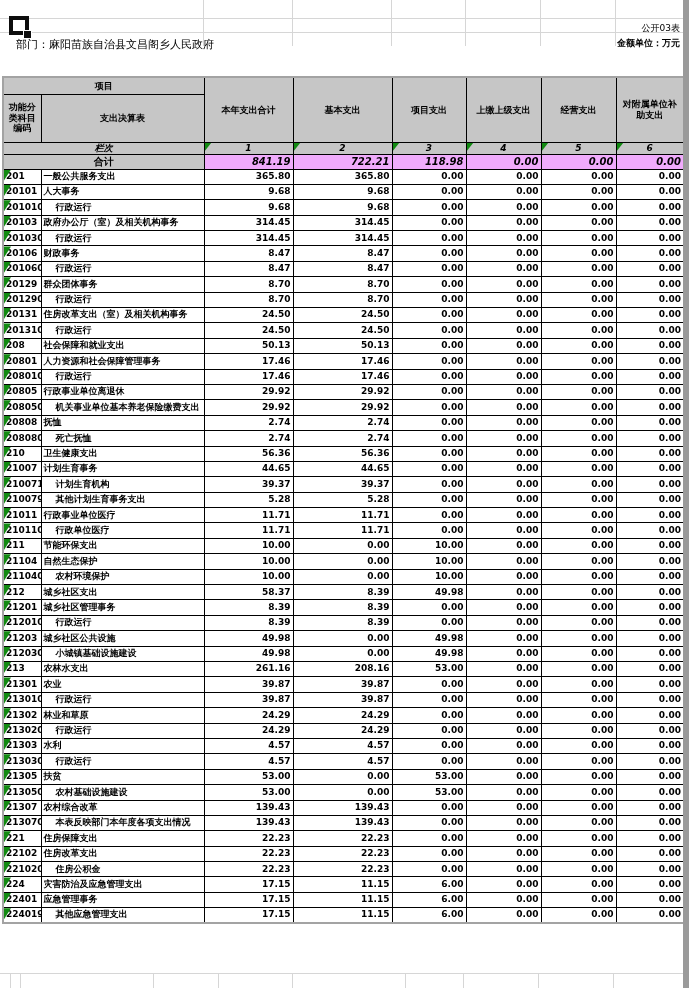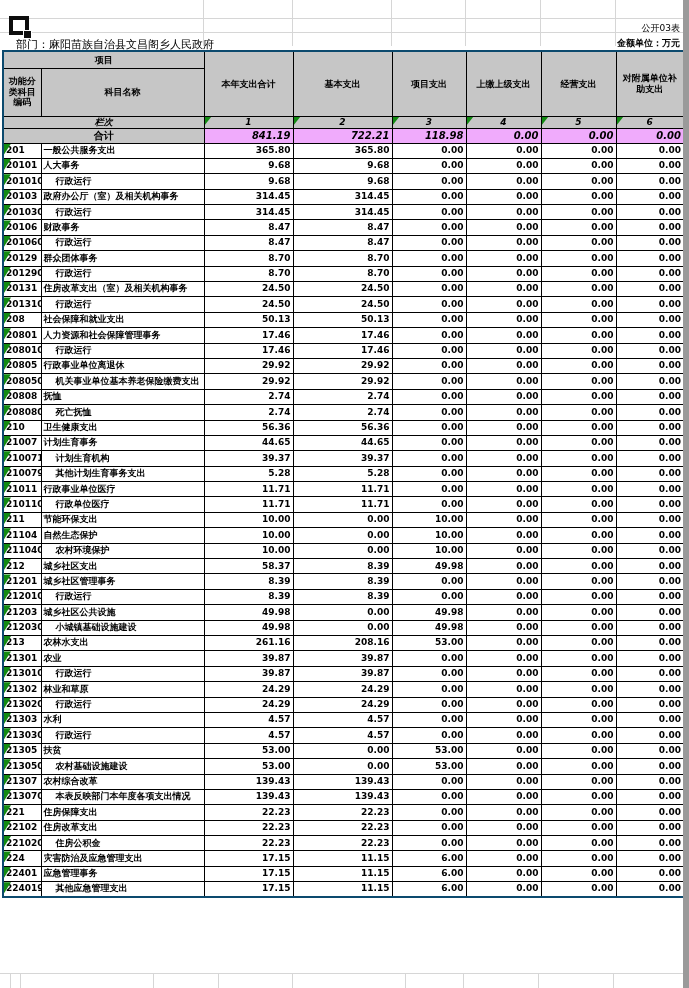--- a/index.html
+++ b/index.html
@@ -19,21 +19,21 @@
   
   .obj-icon { position: absolute; left: 9px; top: 16px; width: 20px; height: 19px; border: 4px solid #0d0d0d; background: #fff; }
   .obj-icon .sub { position: absolute; right: -7px; bottom: -8px; width: 9px; height: 9px; background: #0d0d0d; border: 1px solid #fff; }
 
   .title { position: absolute; top: 2px; left: 0; width: 683px; text-align: center; font-size: 13px; font-weight: bold; letter-spacing: 2px; }
   .sheet-label { position: absolute; top: 22px; right: 9px; font-size: 9px; font-weight: normal; }
   .dept-line { position: absolute; top: 37px; left: 2px; font-size: 11px; font-weight: normal; white-space: nowrap; margin-left: 14px; }
   .unit-label { position: absolute; top: 37px; right: 9px; font-size: 9px; font-weight: bold; }
 
   .sheet-flow { position: absolute; left: 2px; top: 50px; width: 681px; }
-  table.main { border-collapse: collapse; table-layout: fixed; width: 681px; border: 2px solid #0c4a6e; }
+  table.main { border-collapse: collapse; table-layout: fixed; width: 681px; border: 2px solid #a3a3a3; margin-top: 26px; }
   table.main th, table.main td {
     border: 1px solid #000; font-weight: bold; color: #000;
     overflow: hidden; vertical-align: middle; padding: 0 2px;
   }
   thead th { background: #c6c6c6; font-size: 9px; text-align: center; line-height: 1.15; }
   .r-proj th { height: 17px; }
   .r-sub th { height: 48px; text-align: center; }
   .r-lanci th { height: 12px; position: relative; border-top-width: 2px; font-size: 9px; font-style: italic; }
   .r-total th { height: 15px; font-size: 10px; border-bottom-width: 2px; }
   .r-total td { height: 15px; background: #f0abfc; font-size: 10px; text-align: right; border-bottom-width: 2px; padding-right: 3px; font-style: italic; }
@@ -87,21 +87,21 @@
           <th colspan="2">项目</th>
         <th class="amt-h" rowspan="2">本年支出合计</th>
             <th class="amt-h" rowspan="2">基本支出</th>
             <th class="amt-h" rowspan="2">项目支出</th>
             <th class="amt-h" rowspan="2">上缴上级支出</th>
             <th class="amt-h" rowspan="2">经营支出</th>
             <th class="amt-h" rowspan="2">对附属单位补助支出</th>
           </tr>
         <tr class="r-sub">
           <th>功能分类科目编码</th>
-          <th>科目名称</th>
+          <th>支出决算表</th>
         </tr>
         <tr class="r-lanci">
           <th colspan="2">栏次</th>
         <th style="position: relative;">1<span class="tri tri-sm"></span></th>
             <th style="position: relative;">2<span class="tri tri-sm"></span></th>
             <th style="position: relative;">3<span class="tri tri-sm"></span></th>
             <th style="position: relative;">4<span class="tri tri-sm"></span></th>
             <th style="position: relative;">5<span class="tri tri-sm"></span></th>
             <th style="position: relative;">6<span class="tri tri-sm"></span></th>
           </tr>

